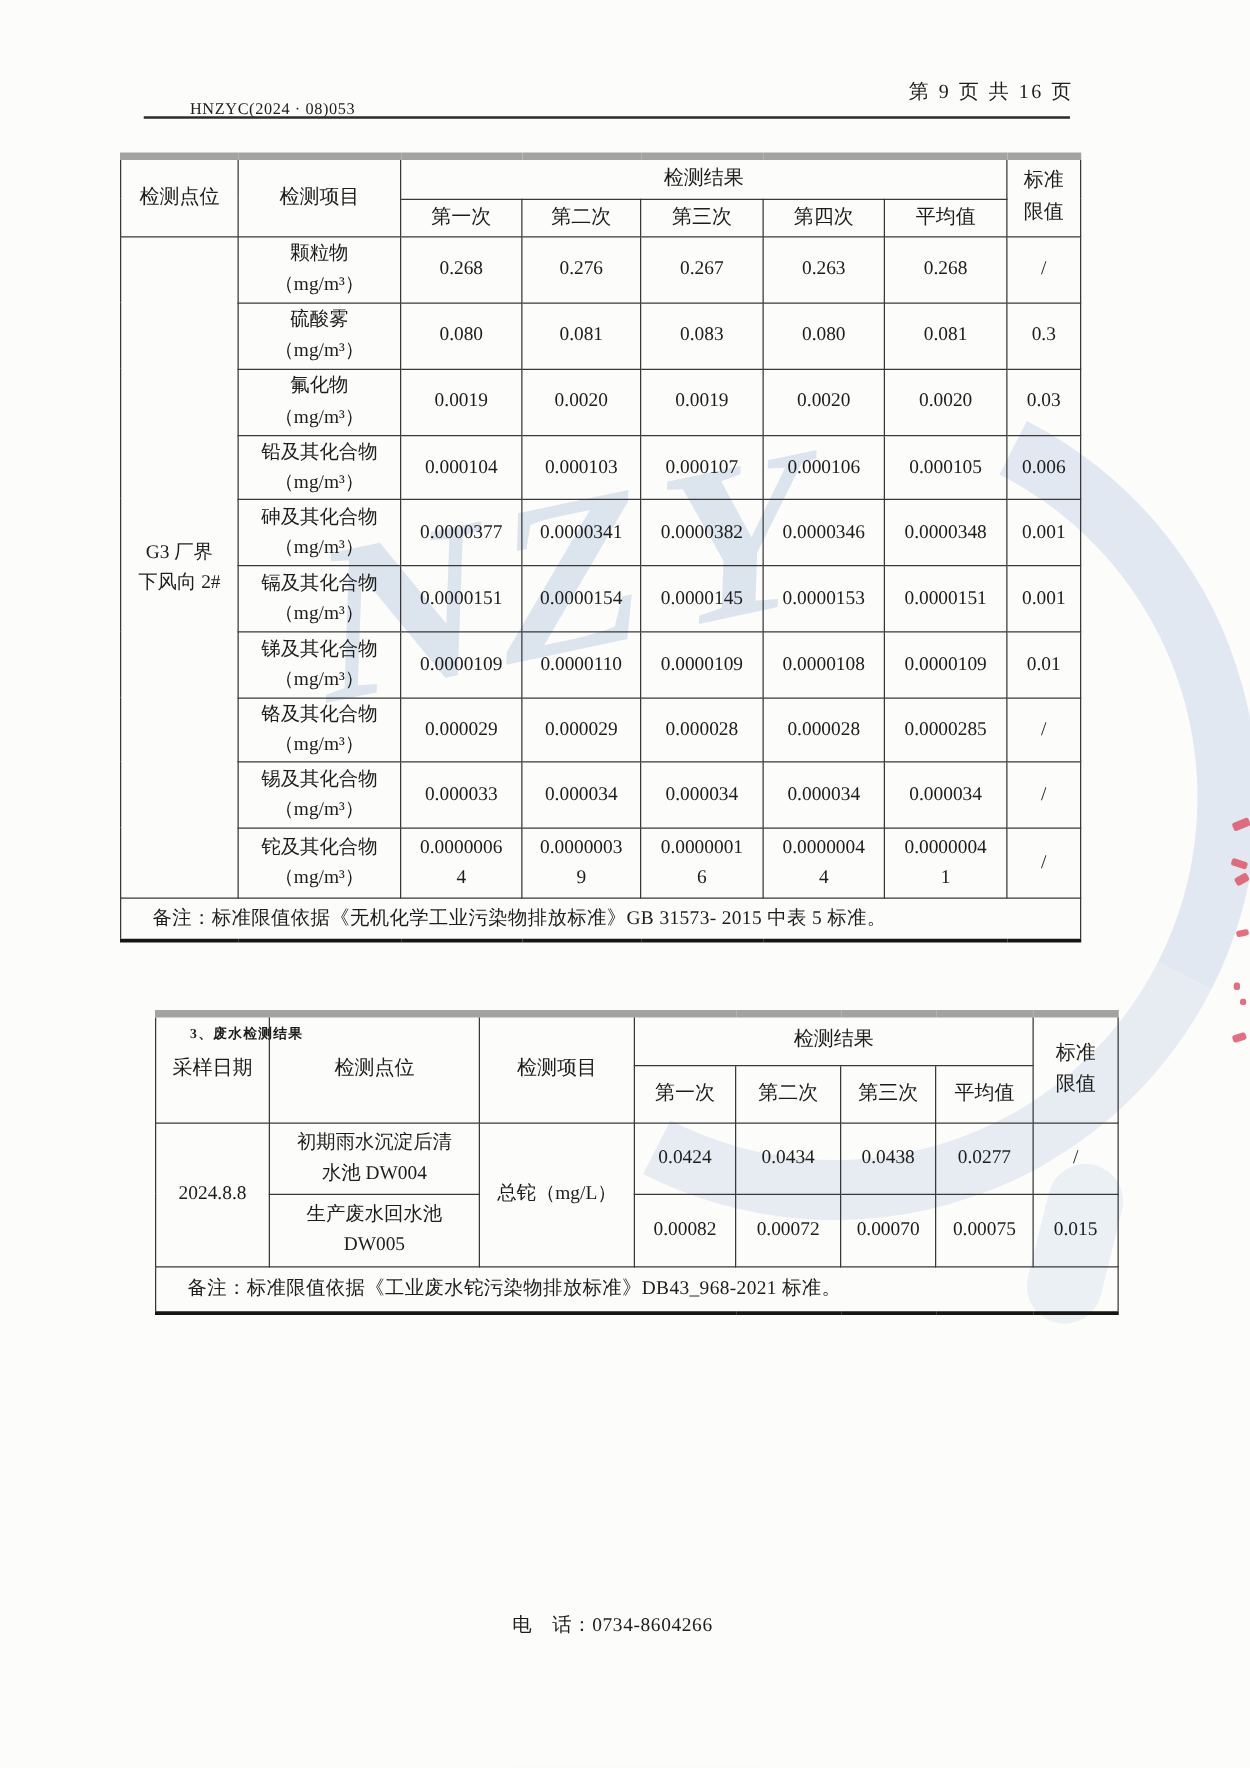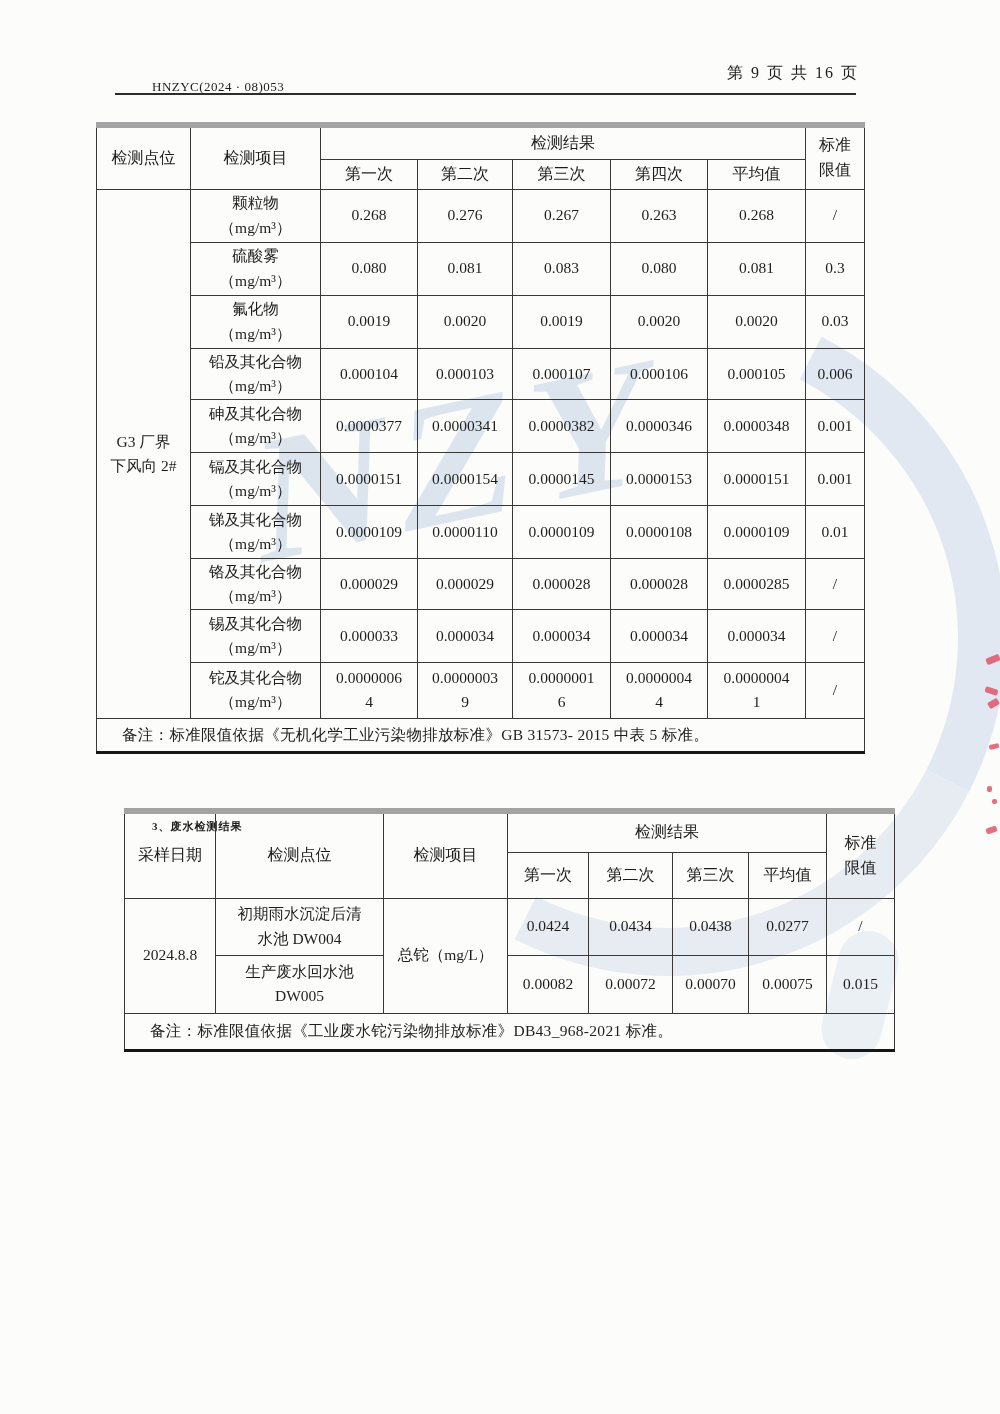--- a/index.html
+++ b/index.html
@@ -276,20 +276,21 @@
       <td>0.00075</td>
       <td>0.015</td>
     </tr>
     <tr class="note-row" style="height:37px">
       <td colspan="8">备注：标准限值依据《工业废水铊污染物排放标准》DB43_968-2021 标准。</td>
     </tr>
   </tbody>
     </table>
 
   <div class="footer">
+    <div>电　话：0734-8604266</div>
   </div>
 
   <div>
     <div class="stamp s1"></div>
     <div class="stamp s2"></div>
     <div class="stamp s3"></div>
     <div class="stamp s4"></div>
     <div class="stamp s5"></div>
     <div class="stamp s6"></div>
     <div class="stamp s7"></div>

